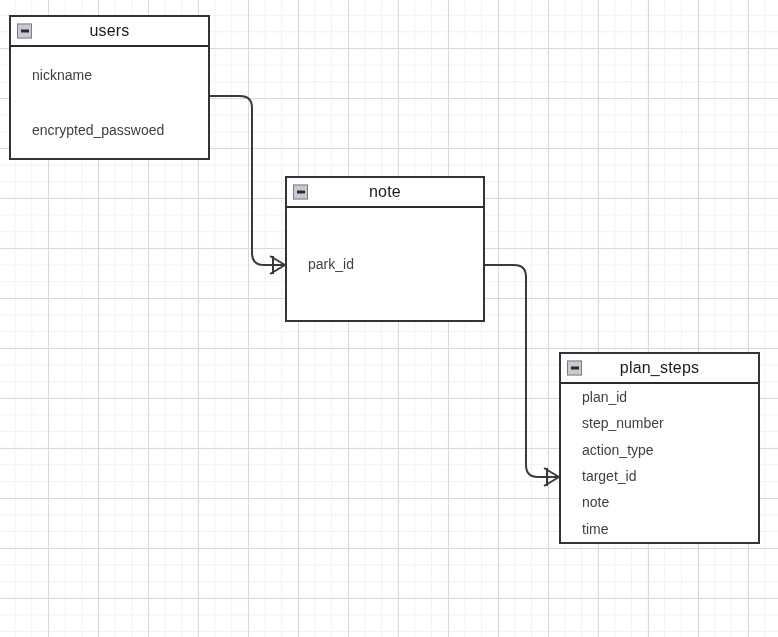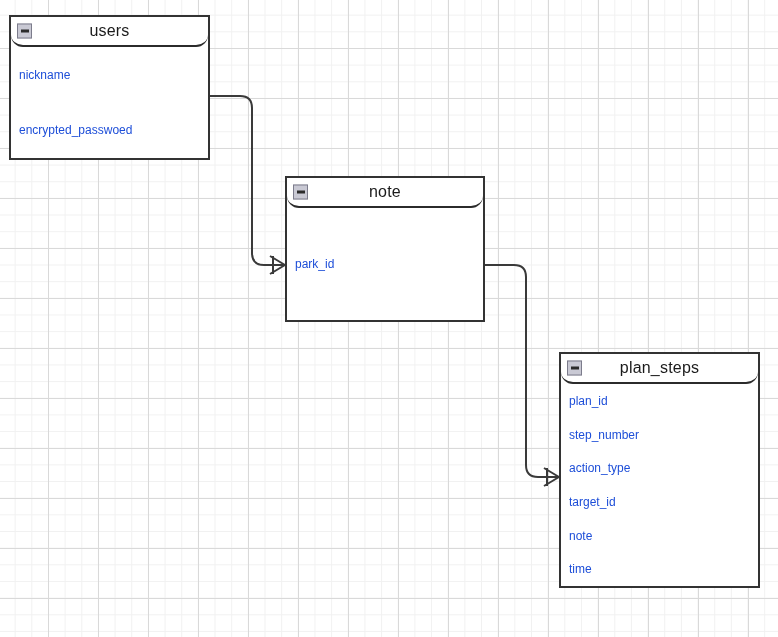--- a/index.html
+++ b/index.html
@@ -51,21 +51,20 @@
   .entity-header {
     position: relative;
     box-sizing: border-box;
     height: 30px;
     flex: 0 0 30px;
     border-bottom: 2px solid #2b2b2b;
     background: #ffffff;
     display: flex;
     align-items: center;
     justify-content: center;
-    border-radius: 12px;
   }
   .entity-title {
     font-size: 16px;
     color: #1a1a1a;
     letter-spacing: 0.2px;
     line-height: 1;
   }
   .collapse-box {
     position: absolute;
     left: 6px;
@@ -89,30 +88,30 @@
   }
   .entity-fields {
     flex: 1 1 auto;
     display: flex;
     flex-direction: column;
   }
   .entity-field {
     flex: 1 1 0;
     display: flex;
     align-items: center;
-    padding-left: 8px;
-    font-size: 12px;
-    color: #1d4ed8;
+    padding-left: 21px;
+    font-size: 14px;
+    color: #404040;
     white-space: nowrap;
   }
 
   
   #entity-users      { left: 9px;   top: 15px;  width: 201px; height: 145px; }
   #entity-plans      { left: 285px; top: 176px; width: 200px; height: 146px; }
-  #entity-plan-steps { left: 559px; top: 352px; width: 201px; height: 236px; }
+  #entity-plan-steps { left: 559px; top: 352px; width: 201px; height: 192px; }
 </style>
 </head>
 <body>
 
 <div id="canvas">
 
   <svg id="connector-layer" viewBox="0 0 778 637" width="778" height="637" xmlns="http://www.w3.org/2000/svg">
     <g fill="none" stroke="#3a3a3a" stroke-width="2" stroke-linecap="butt" stroke-linejoin="round">
 
       <path d="M 210 96 L 240 96 Q 252 96 252 108 L 252 253 Q 252 265 264 265 L 285 265"></path>

